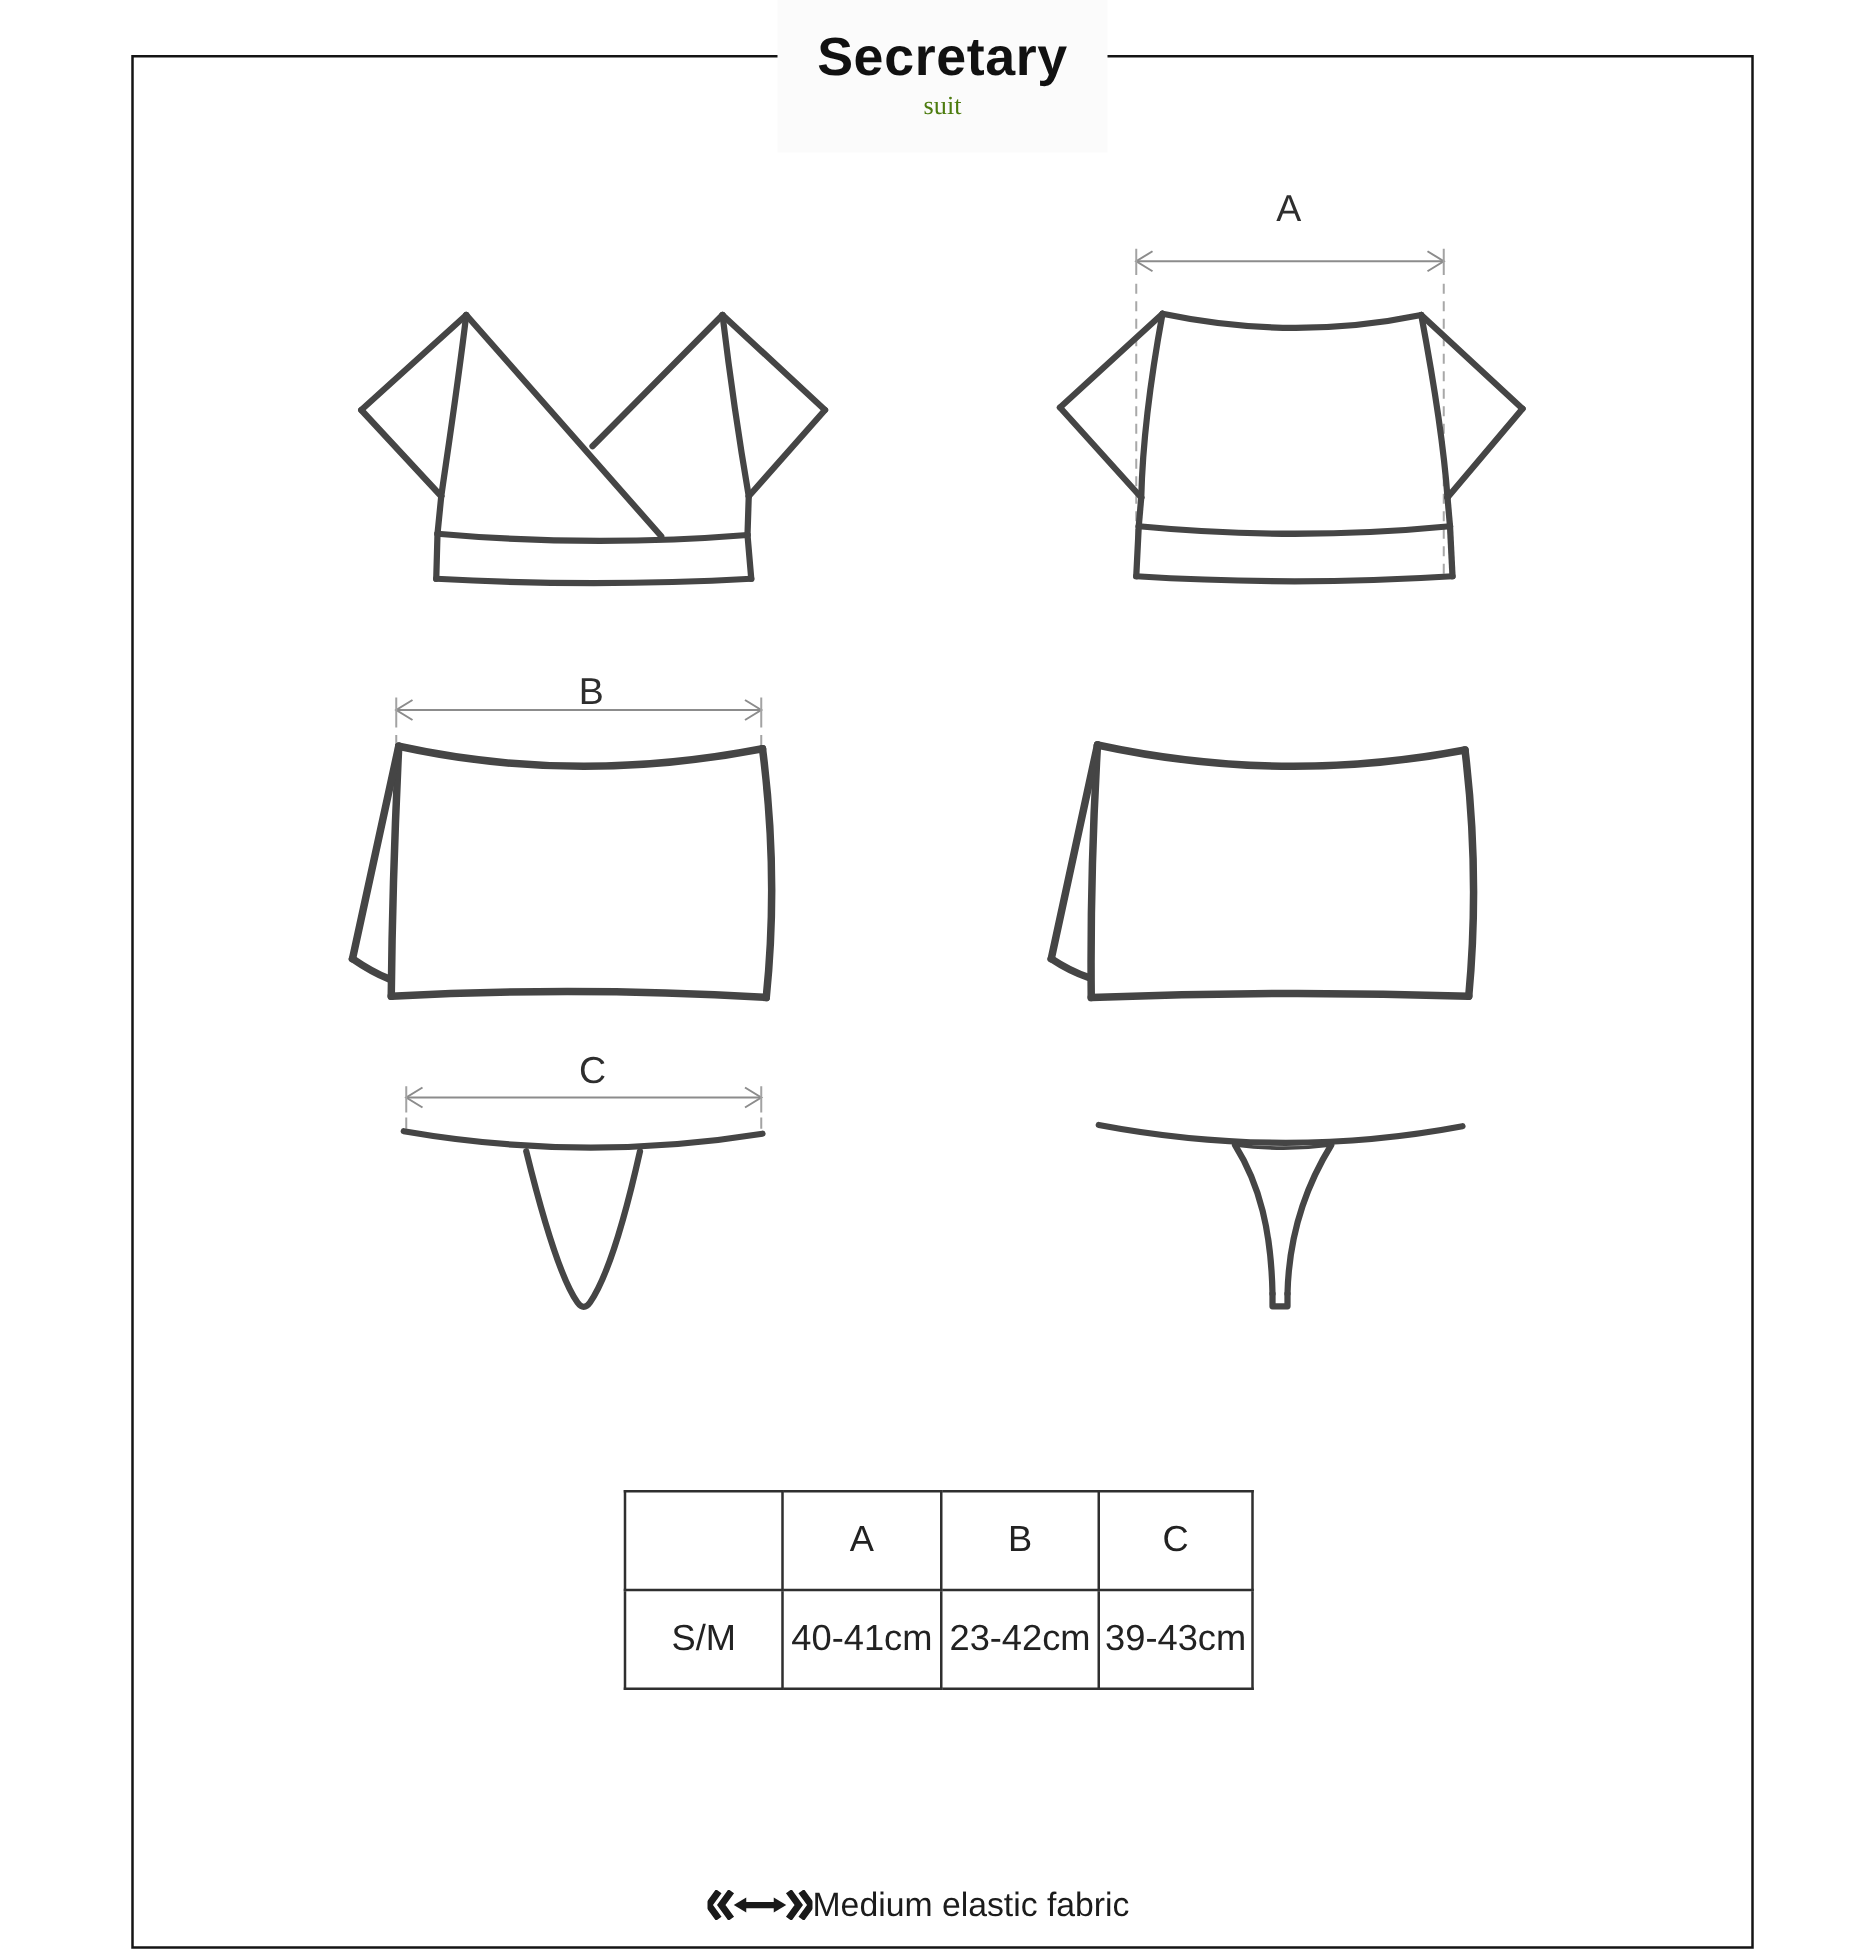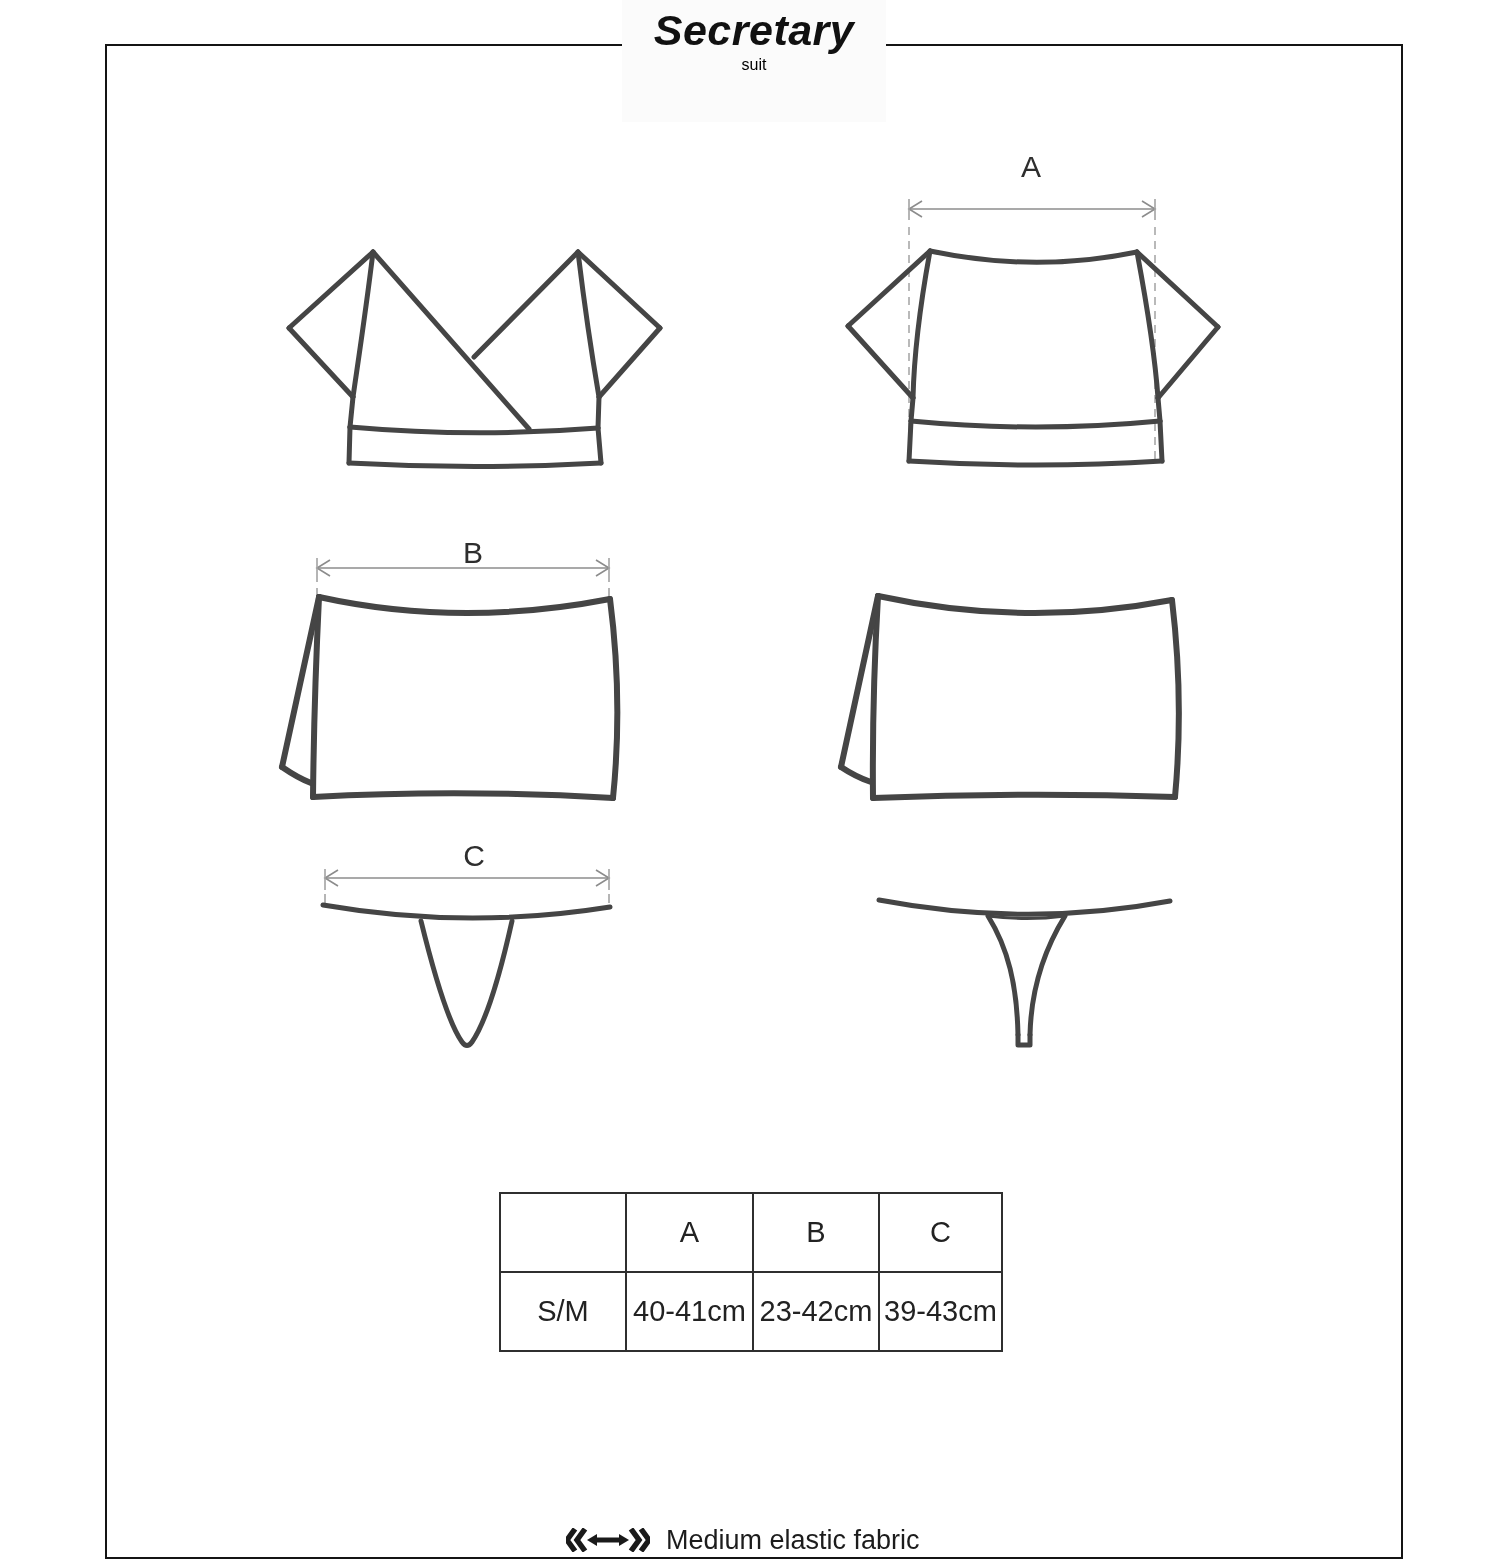--- a/index.html
+++ b/index.html
@@ -9,44 +9,44 @@
   }
   .frame{
     position:absolute;left:105px;top:44px;width:1298px;height:1515px;
     box-sizing:border-box;border:2px solid #141414;z-index:1;
   }
   .title-block{
     position:absolute;left:622px;top:0;width:264px;height:122px;
     background:#fbfbfb;z-index:2;text-align:center;
   }
   .title-block h1{
-    margin:6px 0 0 0;font-size:43px;font-weight:700;color:#111;letter-spacing:.5px;font-style:italic;
+    margin:22px 0 0 0;font-size:43px;font-weight:700;color:#111;letter-spacing:.5px;
   }
   .title-block .subtitle{
-    margin-top:1px;font-size:16px;font-weight:400;color:#000000;
+    margin-top:1px;font-size:21px;font-weight:400;color:#4d7c0f;font-family:Liberation Serif, serif;
   }
   svg.fig{position:absolute;z-index:3;overflow:visible;}
   .g{stroke:#454545;stroke-width:5;fill:none;stroke-linecap:round;stroke-linejoin:round;}
   .g-thick{stroke:#454545;stroke-width:6;fill:none;stroke-linecap:round;stroke-linejoin:round;}
   .g-thin{stroke:#454545;stroke-width:3;fill:none;stroke-linecap:round;}
   .dim{stroke:#8c8c8c;stroke-width:1.6;fill:none;}
   .ext{stroke:#a3a3a3;stroke-width:1.6;fill:none;}
   .dash{stroke:#a8a8a8;stroke-width:1.6;fill:none;stroke-dasharray:8 6;}
   .dim-label{font:30px "Liberation Sans", sans-serif;fill:#2e2e2e;}
   table.size-table{
     position:absolute;left:499px;top:1192px;z-index:3;border-collapse:collapse;
     table-layout:fixed;
   }
   table.size-table td{
     border:2px solid #2f2f2f;text-align:center;vertical-align:middle;
     font-size:29px;color:#222;height:77px;padding:0;
   }
   .footer-note{
     position:absolute;left:566px;top:1508px;z-index:3;display:flex;
-    align-items:center;gap:16px;height:32px;margin-top:16px;
+    align-items:center;height:32px;
   }
   .footer-note .note-text{font-size:27px;color:#1c1c1c;}
   .stretch-icon{display:block;}
   .stretch-icon .ch{stroke:#1a1a1a;stroke-width:5.5;fill:none;stroke-linejoin:miter;}
   .stretch-icon .ln{stroke:#1a1a1a;stroke-width:5;fill:none;}
   .stretch-icon .tip{fill:#1a1a1a;stroke:none;}
 </style>
 </head>
 <body>
 

